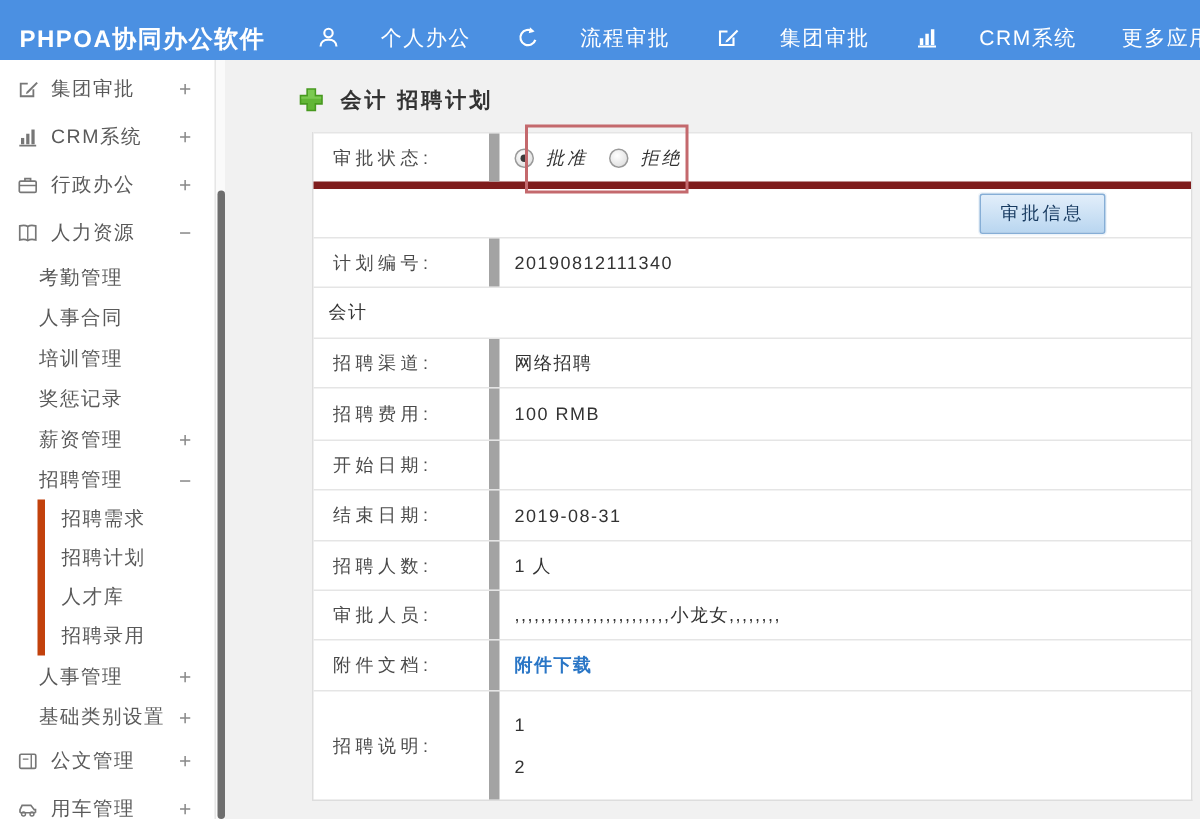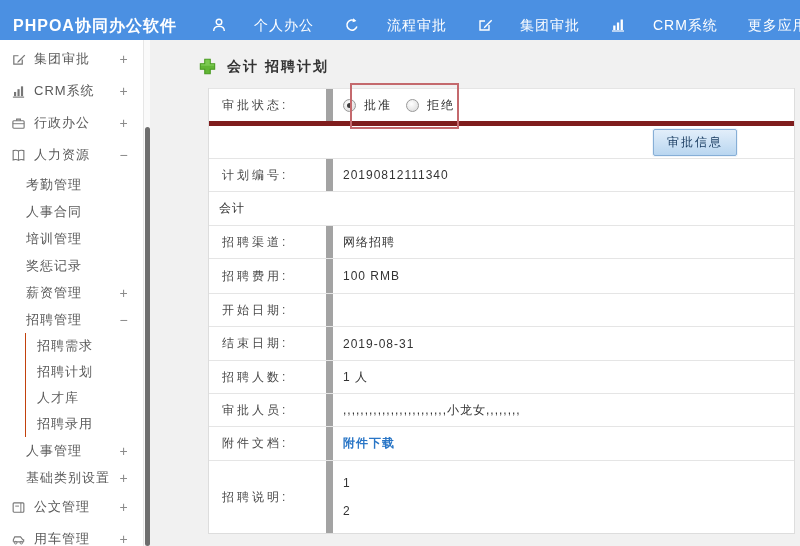--- a/index.html
+++ b/index.html
@@ -23,21 +23,21 @@
 
   
   .sidebar { position:absolute; left:0; top:40px; width:150px; height:506px;
     background:#fff; }
   .sb-inner { position:absolute; left:0; top:0; right:7px; bottom:0; padding-top:3px; }
   .sb-item { display:flex; align-items:center; color:#5a5a5a; cursor:pointer;
     font-size:13px; letter-spacing:1px; position:relative; }
   .sb-item.lvl0 { height:32px; padding-left:10px; }
   .sb-item.lvl1 { height:27px; padding-left:26px;justify-content:center; }
   .sb-item.lvl2 { height:26px; padding-left:36px; }
-  .lvl2-wrap { border-left:1px solid #c2410c; margin-left:25px; }
+  .lvl2-wrap { border-left:5px solid #c2410c; margin-left:25px; }
   .lvl2-wrap .sb-item.lvl2 { padding-left:11px; }
   .sb-icon { width:16px; height:16px; margin-right:8px; display:inline-flex;
     align-items:center; justify-content:center; }
   .sb-label { flex:1; white-space:nowrap; }
   .sb-toggle { width:14px; text-align:center; color:#8a8a8a; font-size:14px;
     margin-right:12px; cursor:pointer; }
   .sb-scrollbar { position:absolute; right:0; top:0; bottom:0; width:7px;
     background:#fafafa; border-left:1px solid #e6e6e6; }
   .sb-thumb { position:absolute; left:1px; top:87px; bottom:0; width:5px;
     background:#6e6e6e; border-radius:3px; }
@@ -58,21 +58,21 @@
     align-items:center; padding-left:13px; font-size:12px; color:#4a4a4a;
     letter-spacing:3px; }
   .fcell-value { flex:1; display:flex; align-items:center; padding-left:10px;
     font-size:12px; color:#333; letter-spacing:1px; }
   .frow-btn { display:flex; border-top:5px solid #7f1d1d; height:37px;
     align-items:center; justify-content:flex-end; padding-right:57px; }
   .btn-approve-info { font-size:12px; letter-spacing:2px; color:#16395f;
     background:linear-gradient(#e2eefa,#b9d6f0); border:1px solid #86aed6;
     border-radius:2px; padding:4px 13px; cursor:pointer;
     box-shadow:0 0 0 1px #eef4fa; }
-  .radio-group { display:flex; align-items:center; }
+  .radio-group { display:flex; align-items:center;font-style:italic; }
   .radio { width:13px; height:13px; border-radius:50%; border:1px solid #999;
     background:radial-gradient(circle at 40% 35%, #fff, #d8d8d8); position:relative;
     display:inline-block; cursor:pointer; }
   .radio.checked::after { content:""; position:absolute; left:3px; top:3px;
     width:5px; height:5px; border-radius:50%; background:#3c3c3c; }
   .radio-label { font-size:12px; color:#333; letter-spacing:2px; margin:0 14px 0 8px;
     cursor:pointer; }
   .value-link { color:#2a76c6; font-weight:bold; text-decoration:none;
     cursor:pointer; letter-spacing:1px; }
   .frow-tall { min-height:73px; }

